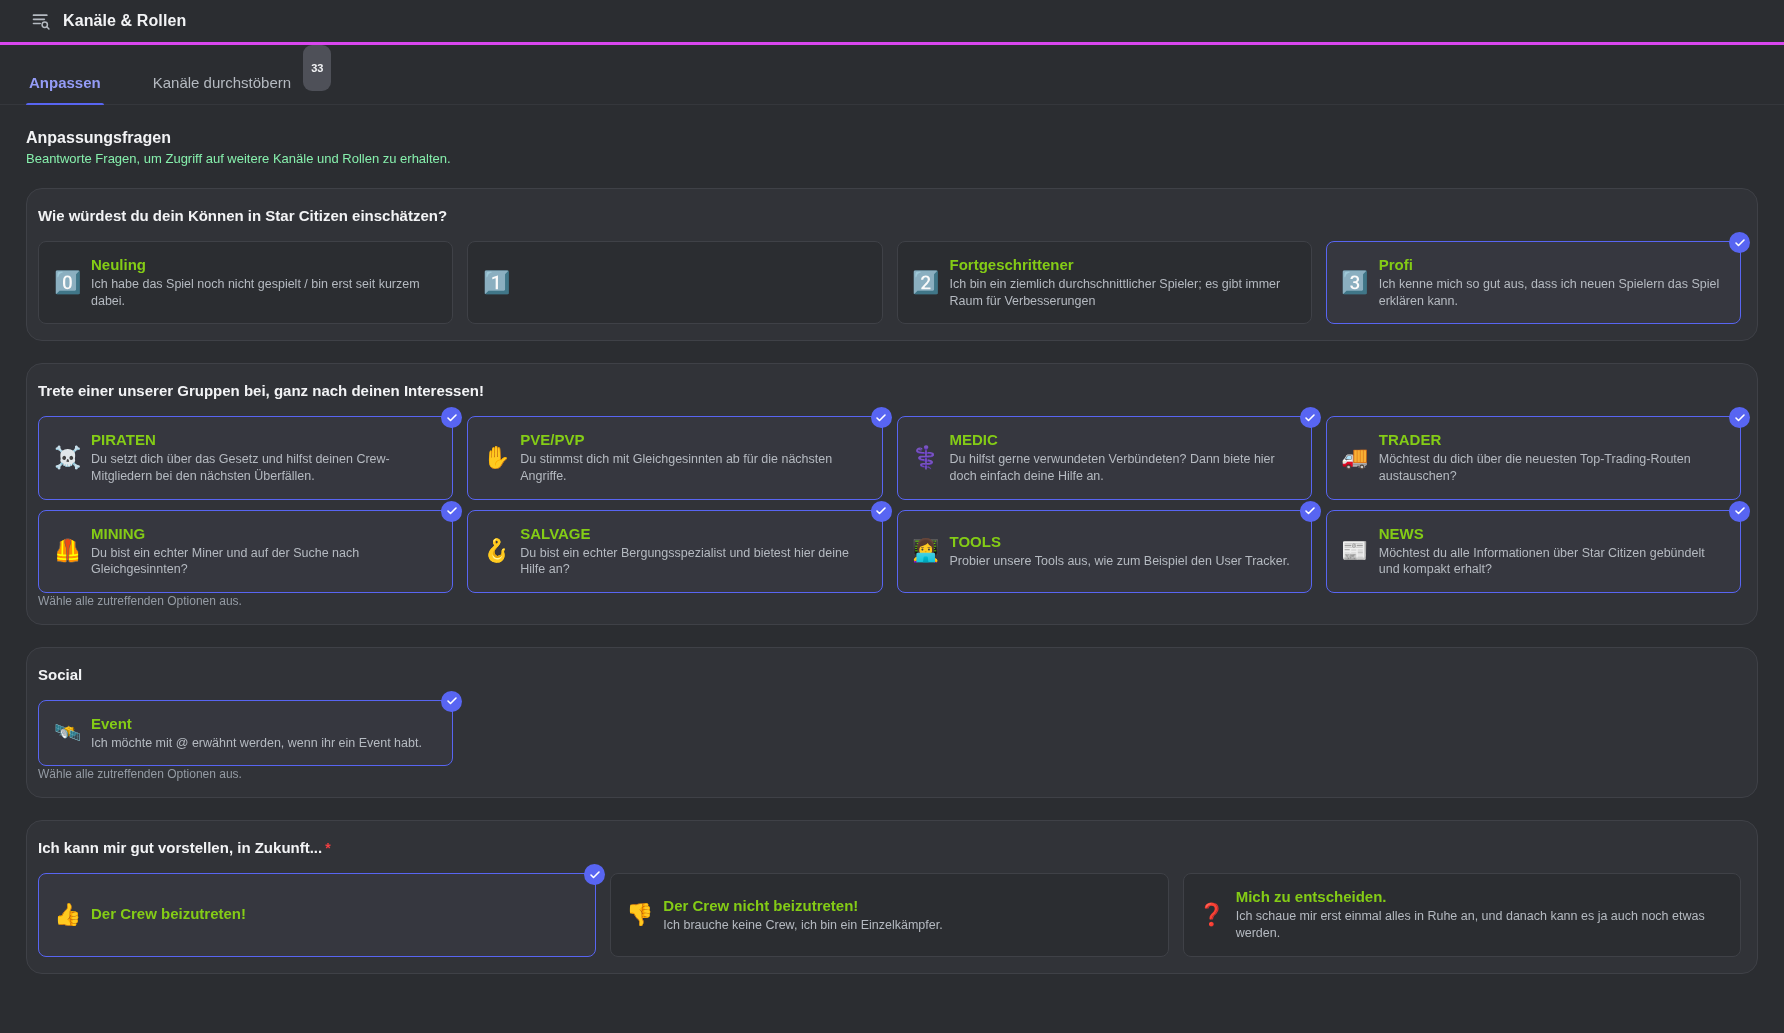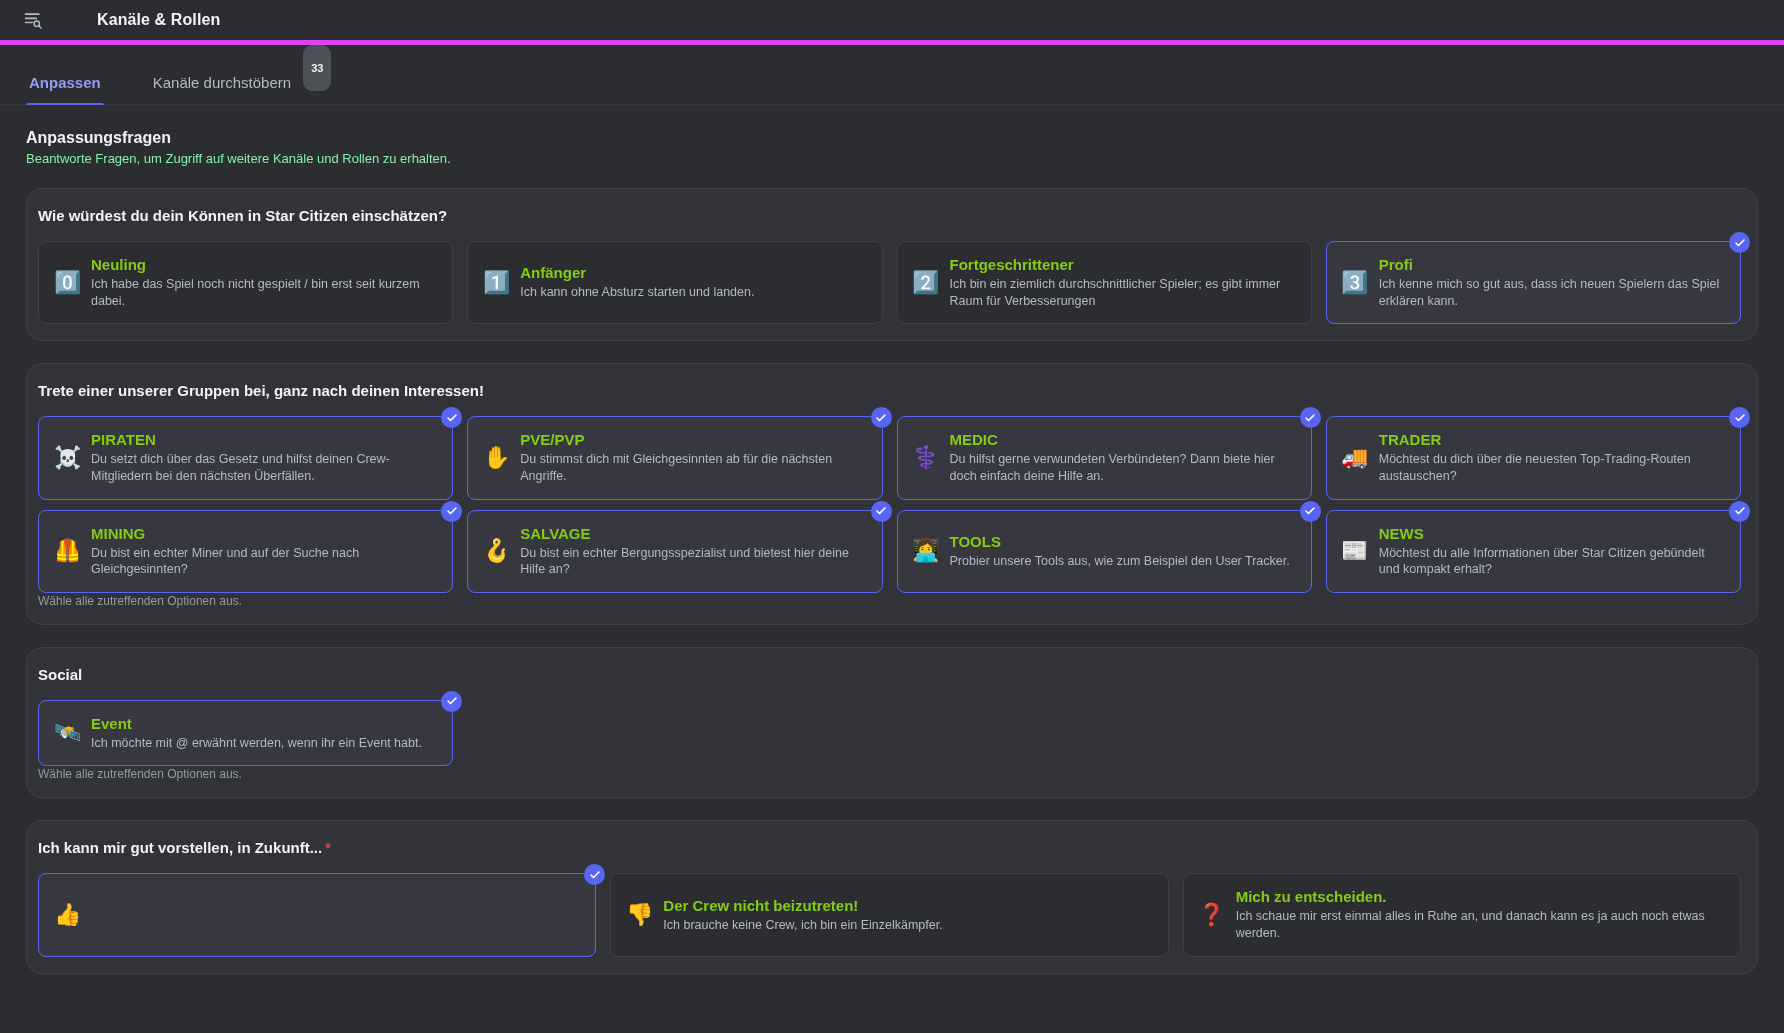--- a/index.html
+++ b/index.html
@@ -12,23 +12,22 @@
   }
   body { display: flex; flex-direction: column; }
 
   
   .titlebar {
     height: 45px;
     flex: 0 0 45px;
     background: #2b2d31;
     display: flex;
     align-items: center;
-    padding-left: 22px;
-    border-bottom: 5px solid #d946ef;
-    gap: 42px;
+    padding-left: 30px;
+    border-bottom: 3px solid #d946ef;
   }
   .titlebar-icon {
     width: 22px; height: 22px;
     margin-right: 11px;
     display: flex; align-items: center; justify-content: center;
     color: #b5bac1;
   }
   .titlebar-title {
     color: #f2f3f5;
     font-size: 16px;
@@ -215,24 +214,20 @@
         <div class="opt-grid">
           <div class="opt">
             <span class="opt-emoji">0️⃣</span>
             <div class="opt-text">
               <div class="opt-name">Neuling</div>
               <div class="opt-desc">Ich habe das Spiel noch nicht gespielt / bin erst seit kurzem dabei.</div>
             </div>
           </div>
           <div class="opt">
             <span class="opt-emoji">1️⃣</span>
-            <div class="opt-text">
-              <div class="opt-name">Anfänger</div>
-              <div class="opt-desc">Ich kann ohne Absturz starten und landen.</div>
-            </div>
           </div>
           <div class="opt">
             <span class="opt-emoji">2️⃣</span>
             <div class="opt-text">
               <div class="opt-name">Fortgeschrittener</div>
               <div class="opt-desc">Ich bin ein ziemlich durchschnittlicher Spieler; es gibt immer Raum für Verbesserungen</div>
             </div>
           </div>
           <div class="opt selected">
             <span class="opt-emoji">3️⃣</span>
@@ -367,20 +362,21 @@
           </div>
         </div>
         <div class="qhint">Wähle alle zutreffenden Optionen aus.</div>
       </div>
       <div class="qblock">
         <div class="qtitle"><span>Ich kann mir gut vorstellen, in Zukunft...</span><span class="req">*</span></div>
         <div class="opt-grid cols3">
           <div class="opt selected">
             <span class="opt-emoji">👍</span>
             <div class="opt-text">
+              <div class="opt-name">Der Crew beizutreten!</div>
             </div>
             <span class="opt-check">
               <svg viewBox="0 0 24 24" fill="none" stroke="currentColor" stroke-width="3.2" stroke-linecap="round" stroke-linejoin="round">
                 <polyline points="20 6 9 17 4 12"></polyline>
               </svg>
             </span>
           </div>
           <div class="opt">
             <span class="opt-emoji">👎</span>
             <div class="opt-text">

